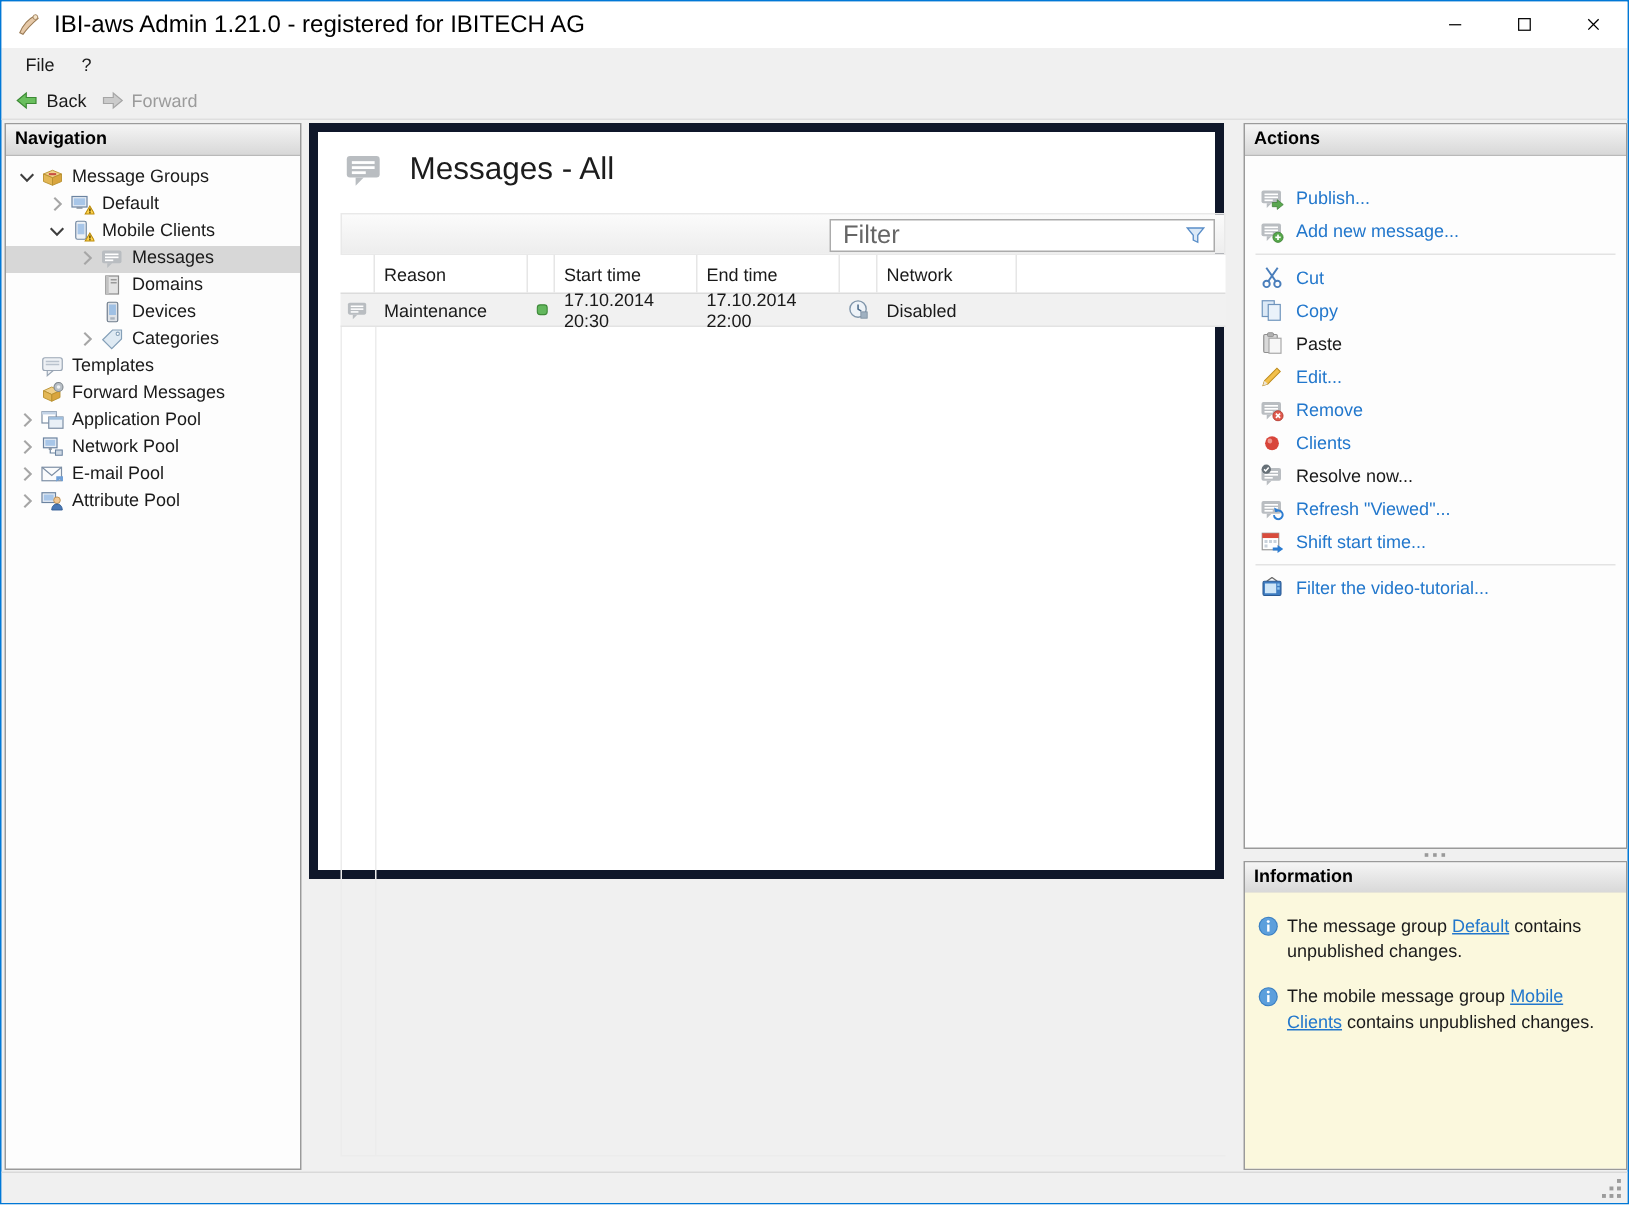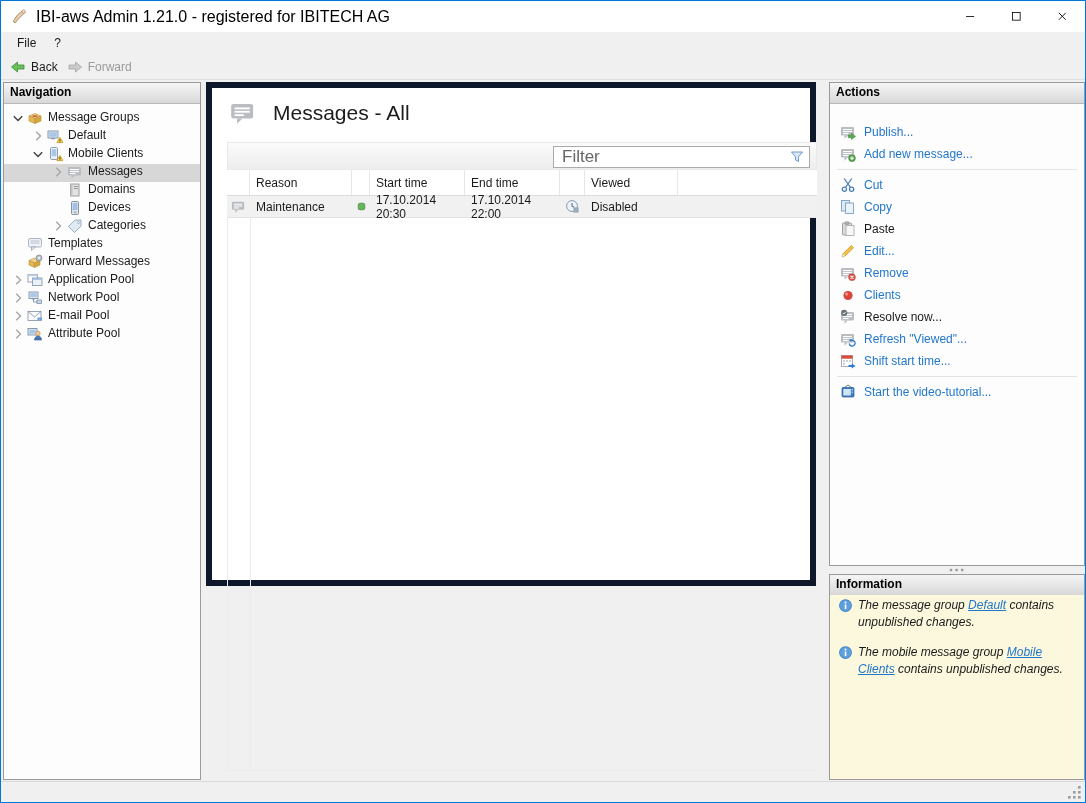--- a/index.html
+++ b/index.html
@@ -63,21 +63,21 @@
   .actions-list{padding-top:17px;}
   .action-item{height:22px;display:flex;align-items:center;padding-left:10px;color:#2277cc;cursor:pointer;}
   .action-item .ic16{margin-right:8px;}
   .action-item.disabled{color:#1a1a1a;cursor:default;}
   .sep{border-top:1px solid #e3e3e3;margin:4px 7px;}
   
   .splitter{position:absolute;left:828px;top:565px;width:256px;height:8px;display:flex;align-items:center;justify-content:center;}
   .splitter span{width:30px;height:4px;display:inline-block;}
   
   .info-panel{left:828px;top:573px;width:256px;height:206px;}
-  .info-body{background:#fbf8dd;position:absolute;top:20px;left:0;right:0;bottom:0;padding:2px 6px 0 8px;box-sizing:border-box;font-style:italic;}
+  .info-body{background:#fbf8dd;position:absolute;top:20px;left:0;right:0;bottom:0;padding:14px 6px 0 8px;box-sizing:border-box;}
   .info-item{display:flex;margin-bottom:13px;}
   .info-item .ic15{width:15px;height:15px;flex:none;margin:1px 5px 0 0;display:inline-block;}
   .info-text{font-size:12px;line-height:17px;color:#1a1a1a;}
   .ilink{color:#2277cc;text-decoration:underline;cursor:pointer;}
   
   .statusbar{position:absolute;left:0;right:0;bottom:0;height:21px;background:#f0f0f0;border-top:1px solid #d9d9d9;box-sizing:border-box;}
   .grip{position:absolute;right:4px;bottom:3px;width:13px;height:13px;display:inline-block;}
   
   .ic16{width:16px;height:16px;display:inline-block;flex:none;}
   .ic15{width:15px;height:15px;display:inline-block;flex:none;}
@@ -368,21 +368,21 @@
           </span>
       </div>
     </div>
     <div class="table-header">
       <div class="th tc0"></div>
       <div class="th tc1">Reason</div>
       <div class="th tc2"></div>
       <div class="th tc3">Start time</div>
       <div class="th tc4">End time</div>
       <div class="th tc5"></div>
-      <div class="th tc6">Viewed</div>
+      <div class="th tc6">Network</div>
       <div class="th tc7"></div>
     </div>
     <div class="table-body" id="table-body">
         <div class="trow">
           <div class="td tc0">
             <span class="ic15" data-icon="messages-icon">
               <svg viewBox="0 0 16 16" preserveAspectRatio="xMidYMid meet">
                 <rect x="1" y="3" width="13" height="8.5" rx="1.3" fill="#b9bdc1"></rect>
                 <rect x="3" y="5" width="9" height="1.1" fill="#fff"></rect>
                 <rect x="3" y="7" width="9" height="1.1" fill="#fff"></rect>
@@ -558,21 +558,21 @@
         <div class="action-item">
           <span class="ic16" data-icon="video-tutorial-icon">
             <svg viewBox="0 0 16 16" preserveAspectRatio="xMidYMid meet">
               <path d="M4.5 3.5 L8 1 M11.5 3.5 L8 1" stroke="#6a6a6a" stroke-width="0.9" fill="none"></path>
               <rect x="2" y="3.5" width="12" height="9.5" rx="1" fill="#3e7cc1" stroke="#2a5a94" stroke-width="0.7"></rect>
               <rect x="3.3" y="5" width="7.5" height="6.5" fill="#cfe6f8"></rect>
               <rect x="11.5" y="5" width="1.6" height="1.6" fill="#8fc3ef"></rect>
               <rect x="11.5" y="7.5" width="1.6" height="1.6" fill="#8fc3ef"></rect>
             </svg>
           </span>
-          <span>Start the video-tutorial...</span>
+          <span>Filter the video-tutorial...</span>
         </div>
       </div>
   </div>
 
   <div class="splitter">
     <span data-icon="splitter-dots-icon">
         <svg viewBox="0 0 30 5" preserveAspectRatio="xMidYMid meet">
           <rect x="6" y="1" width="3" height="3" fill="#9a9a9a"></rect>
           <rect x="13" y="1" width="3" height="3" fill="#9a9a9a"></rect>
           <rect x="20" y="1" width="3" height="3" fill="#9a9a9a"></rect>

